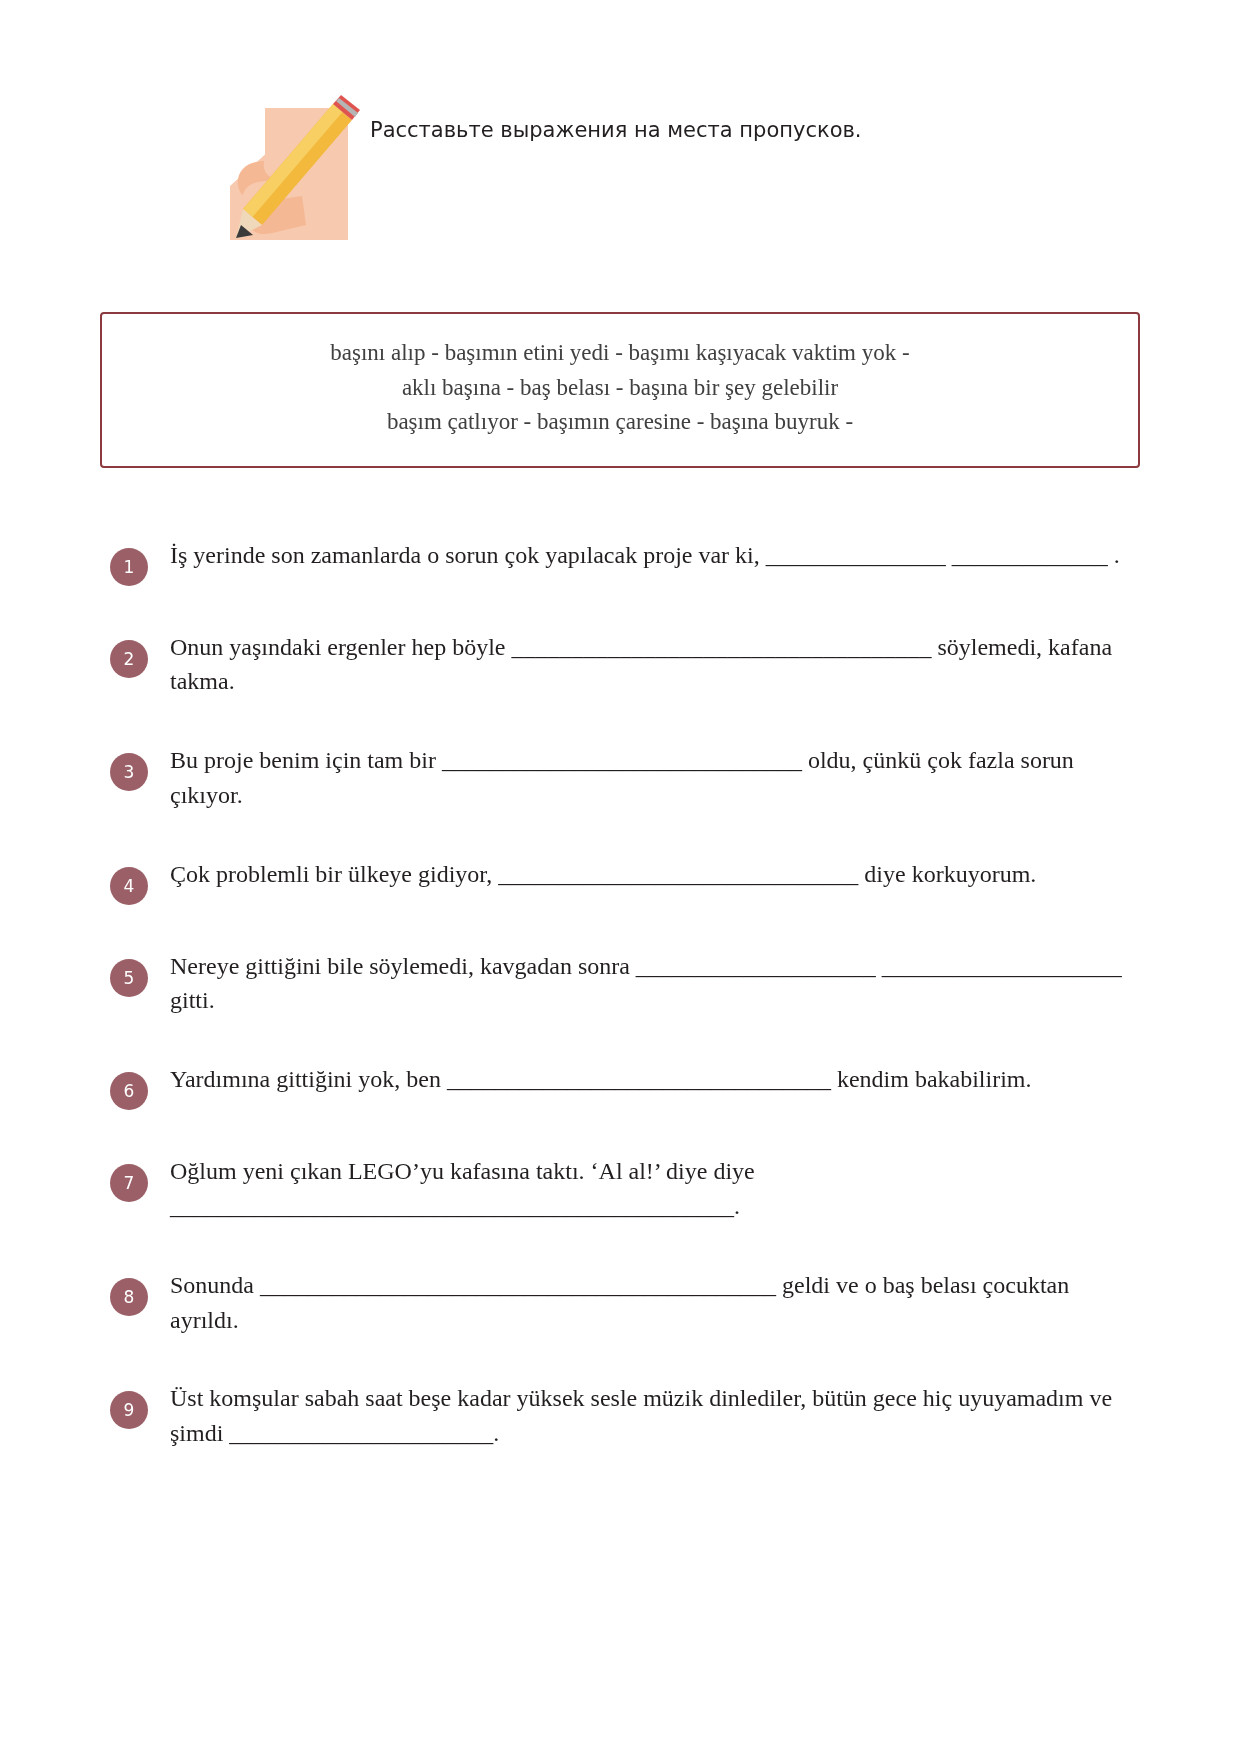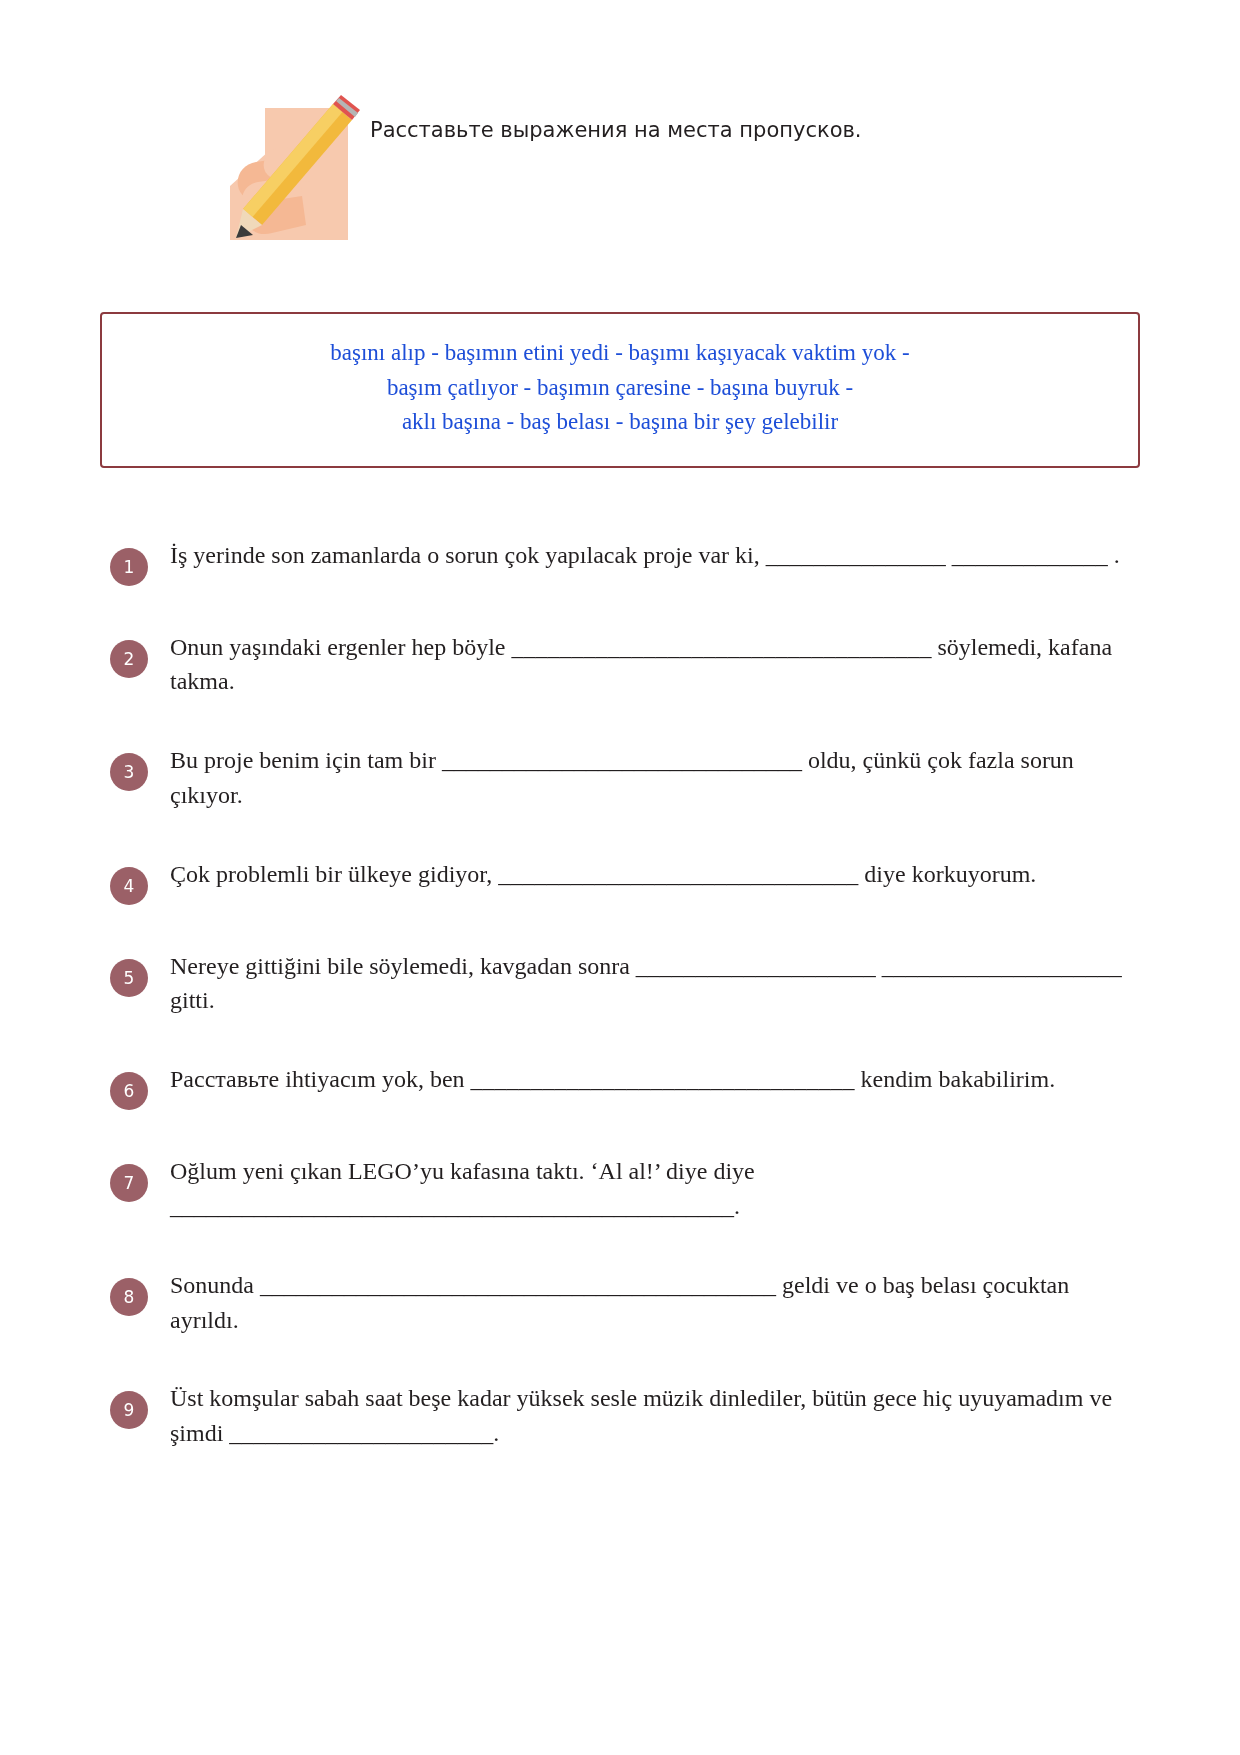--- a/index.html
+++ b/index.html
@@ -62,21 +62,21 @@
 
   
   .wordbank {
     margin: 62px 0 0 0;
     border: 2px solid #8c3a3f;
     border-radius: 4px;
     padding: 22px 30px 26px 30px;
     text-align: center;
     line-height: 1.5;
     font-size: 23px;
-    color: #1d4ed8;
+    color: #404040;
   }
   .wordbank .line { display: block; }
 
   
   .questions {
     margin-top: 58px;
     padding-left: 10px;
   }
   .q {
     display: flex;
@@ -146,22 +146,22 @@
         <path d="M71 135 L83 145 L66 148 Z" fill="#3b3b3b"></path>
       </svg>
     </div>
     <div class="header-text">
       <p class="subtitle">Расставьте выражения на места пропусков.</p>
     </div>
   </div>
 
   <div class="wordbank">
     <span class="line">başını alıp - başımın etini yedi - başımı kaşıyacak vaktim yok -</span>
+    <span class="line">aklı başına - baş belası - başına bir şey gelebilir</span>
     <span class="line">başım çatlıyor - başımın çaresine - başına buyruk -</span>
-    <span class="line">aklı başına - baş belası - başına bir şey gelebilir</span>
   </div>
 
   <div class="questions">
 
     <div class="q">
       <div class="q-num">1</div>
       <div class="q-text">İş yerinde son zamanlarda o sorun çok yapılacak proje var ki, _______________ _____________ .</div>
     </div>
 
     <div class="q">
@@ -179,21 +179,21 @@
       <div class="q-text">Çok problemli bir ülkeye gidiyor, ______________________________ diye korkuyorum.</div>
     </div>
 
     <div class="q">
       <div class="q-num">5</div>
       <div class="q-text">Nereye gittiğini bile söylemedi, kavgadan sonra ____________________ ____________________ gitti.</div>
     </div>
 
     <div class="q">
       <div class="q-num">6</div>
-      <div class="q-text">Расставьте ihtiyacım yok, ben ________________________________ kendim bakabilirim.</div>
+      <div class="q-text">Yardımına gittiğini yok, ben ________________________________ kendim bakabilirim.</div>
     </div>
 
     <div class="q">
       <div class="q-num">7</div>
       <div class="q-text">Oğlum yeni çıkan LEGO’yu kafasına taktı. ‘Al al!’ diye diye _______________________________________________.</div>
     </div>
 
     <div class="q">
       <div class="q-num">8</div>
       <div class="q-text">Sonunda ___________________________________________ geldi ve o baş belası çocuktan ayrıldı.</div>

